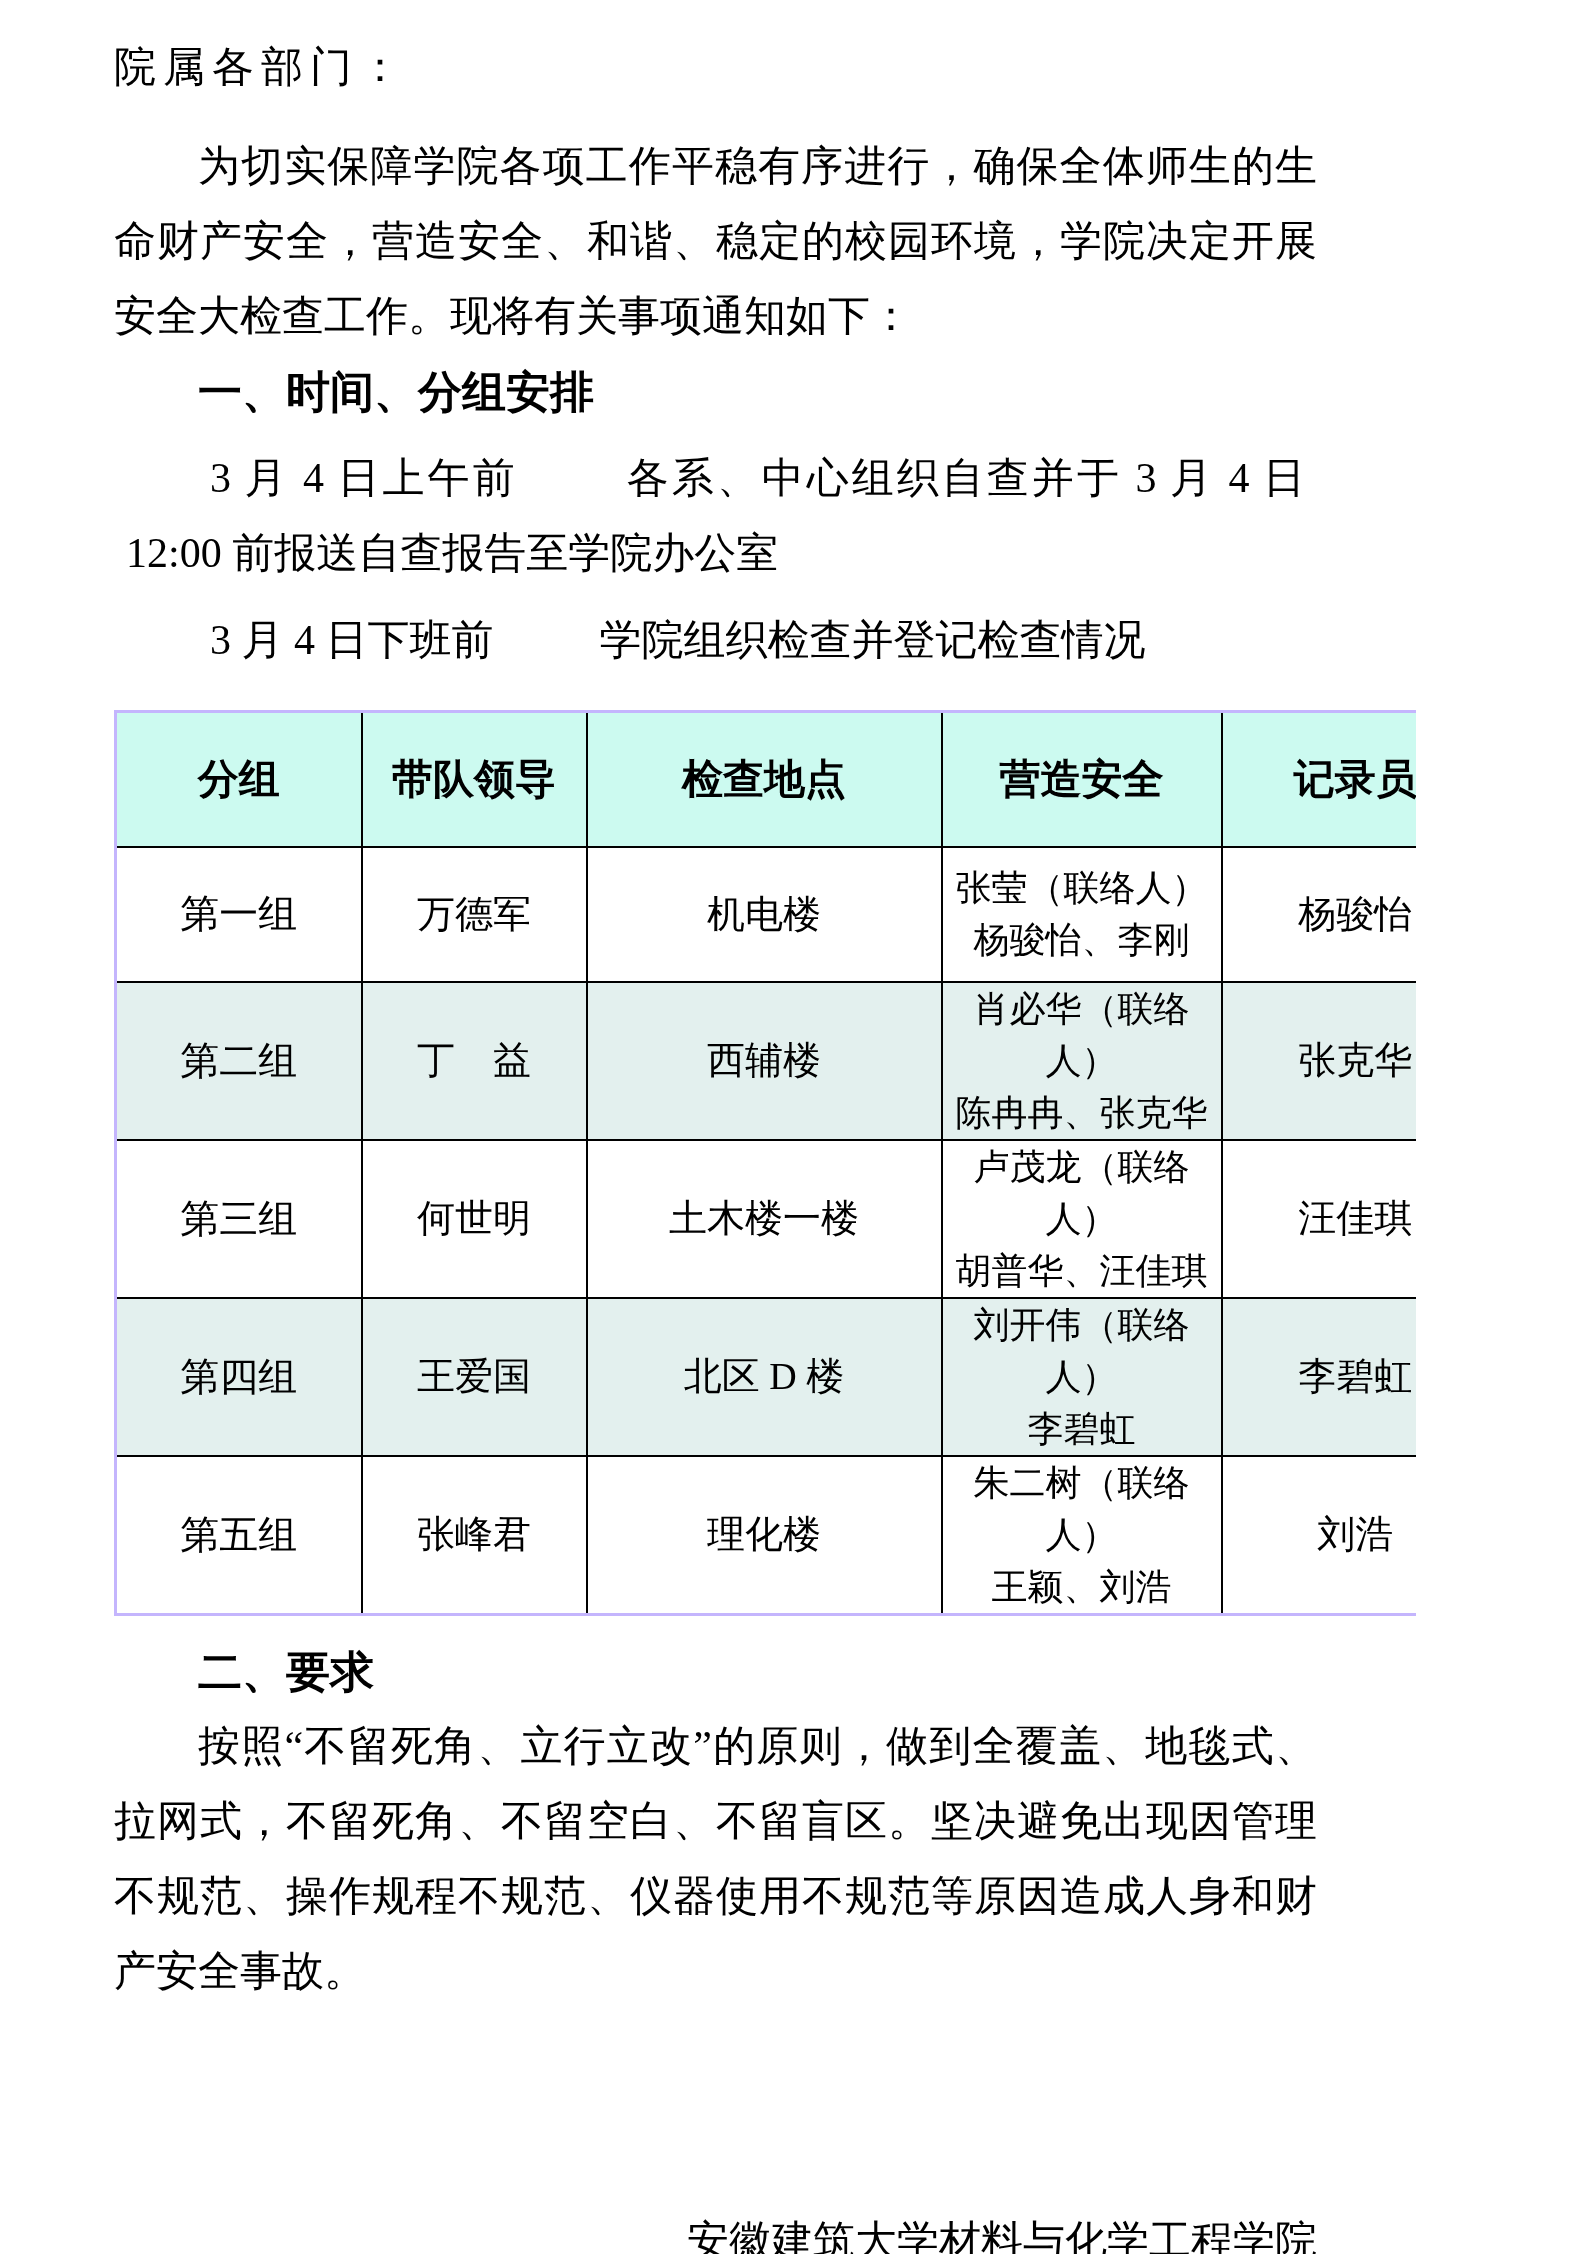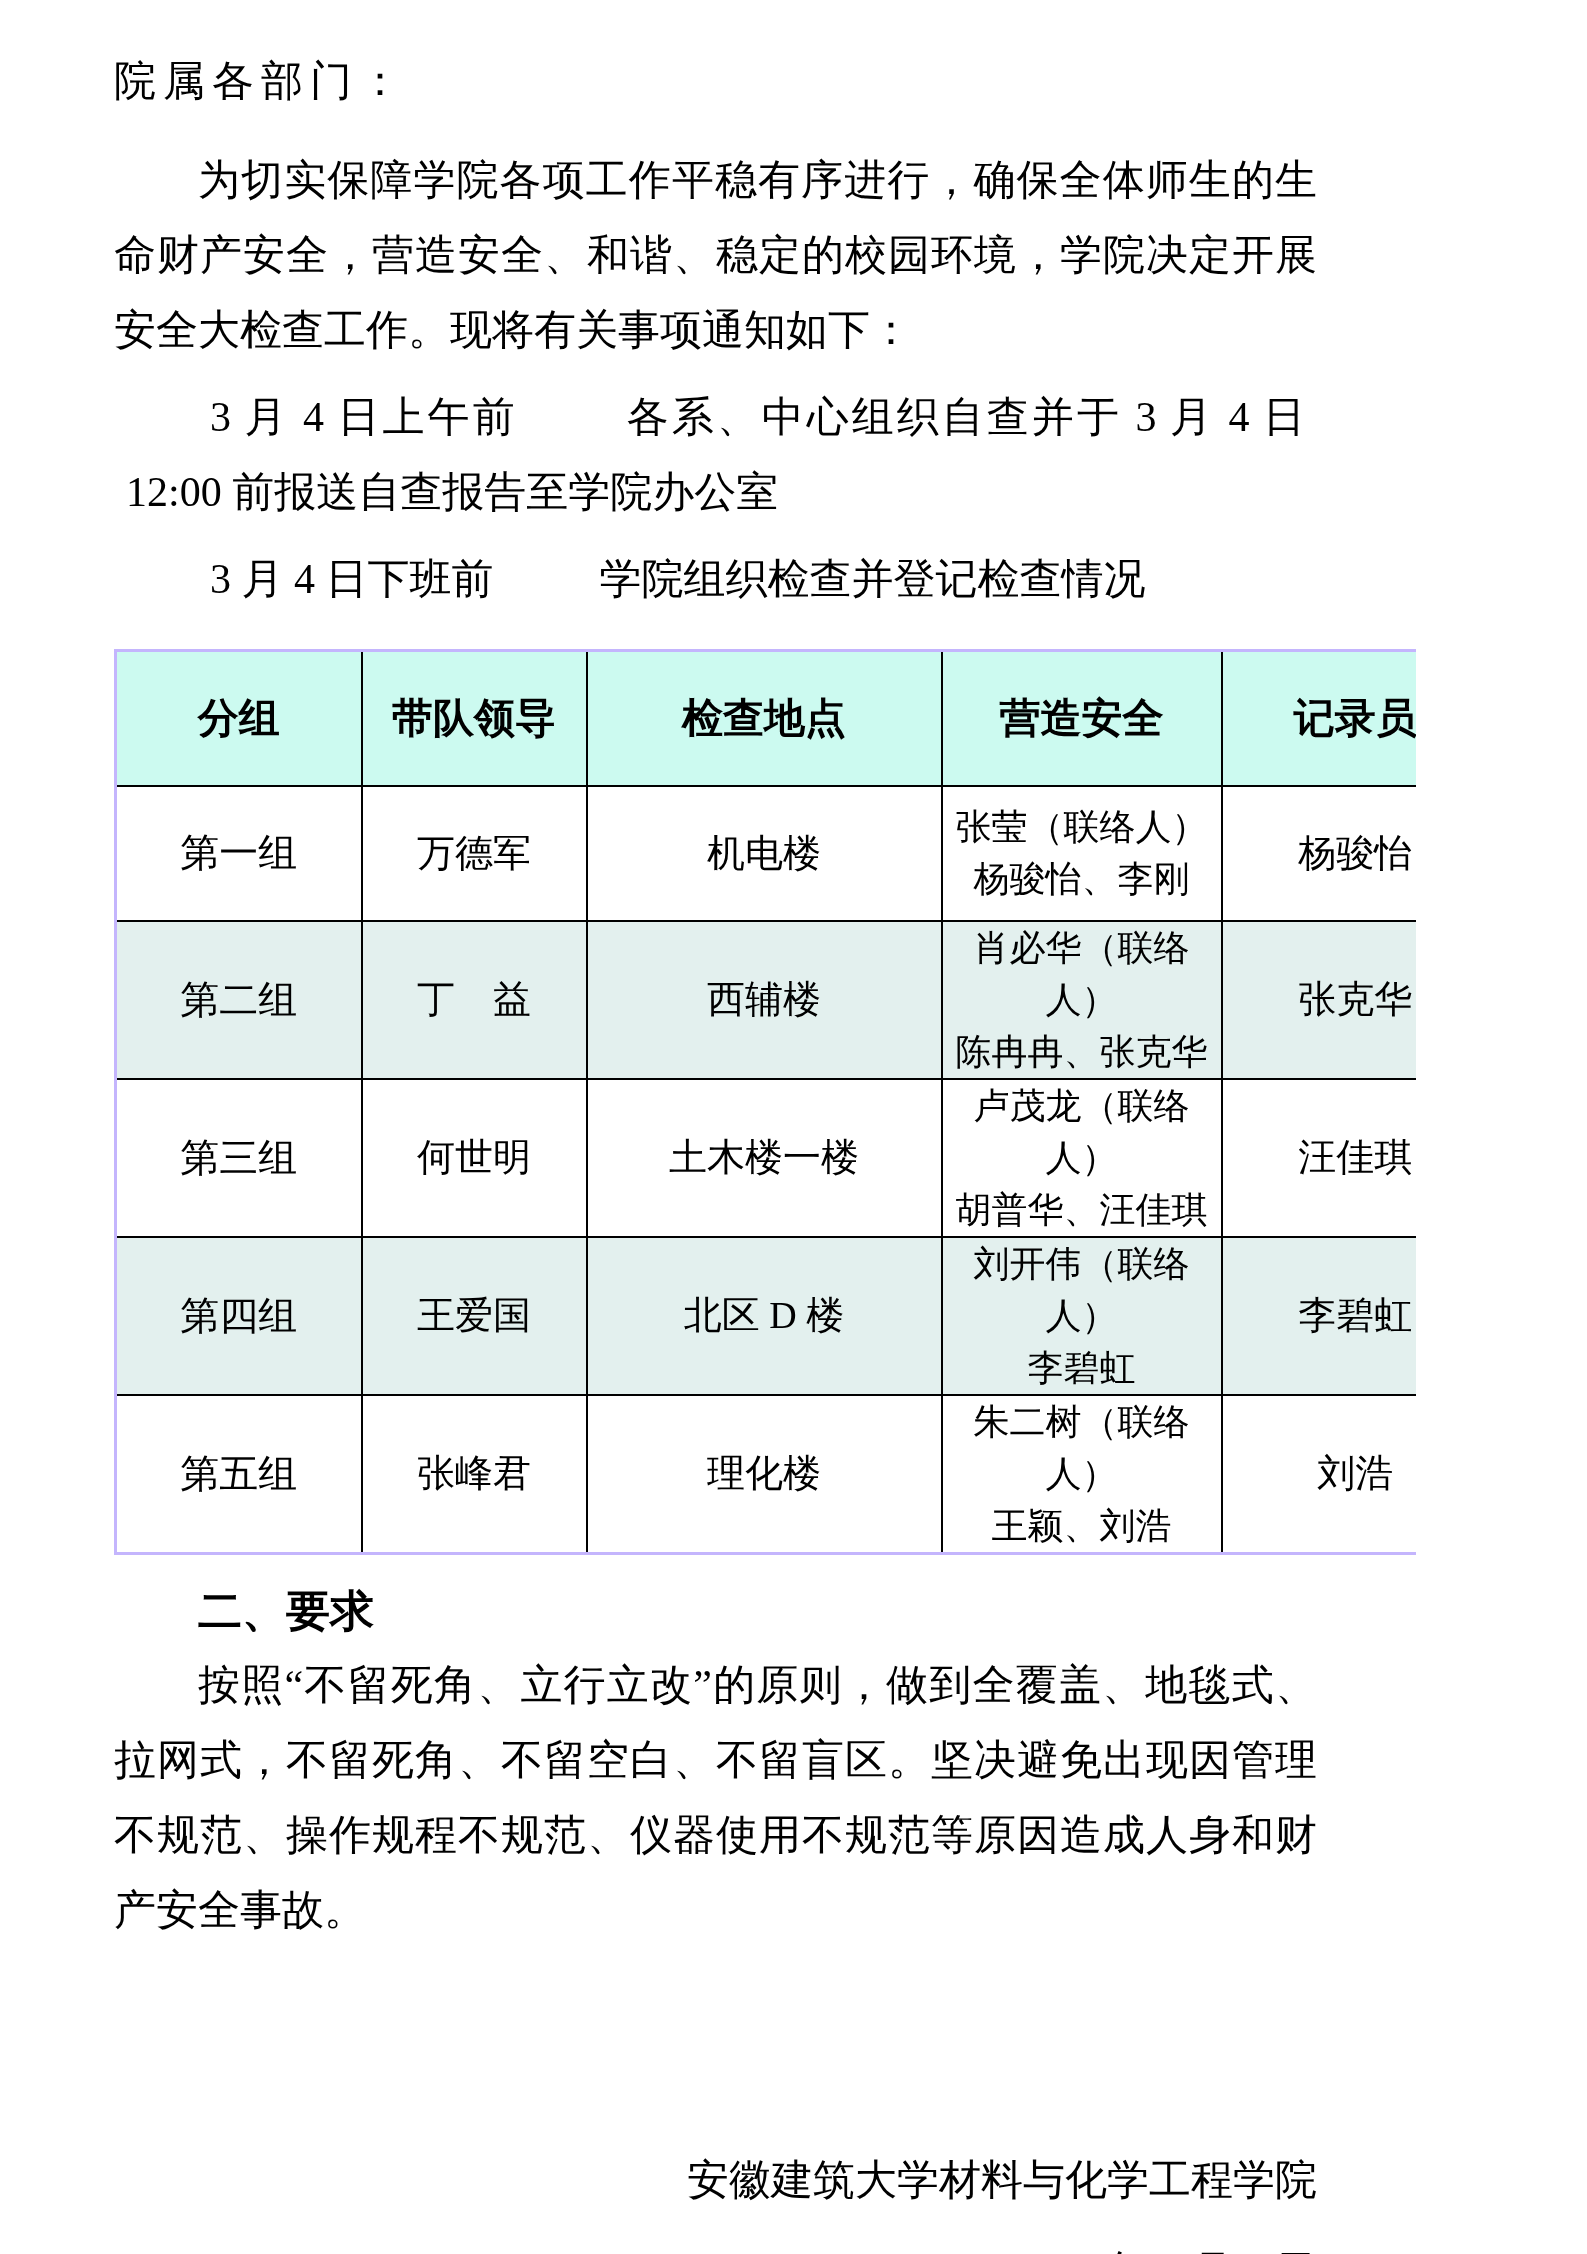--- a/index.html
+++ b/index.html
@@ -1,20 +1,20 @@
 <!DOCTYPE html>
 <html lang="zh"><head>
 <meta charset="utf-8">
 <style>
   html,body{margin:0;padding:0;background:#ffffff;}
   .page{
     position:relative;
     width:1416px;height:2254px;
     box-sizing:border-box;
-    padding:44px 99px 0 114px;
+    padding:30px 99px 0 114px;
     background:#ffffff;
     font-family:"Liberation Serif","DejaVu Serif",serif;
     font-size:42px;
     color:#000000;
     overflow:hidden;
   }
   .salutation{
     margin:0;
     line-height:75px;
     letter-spacing:7px;
@@ -80,20 +80,21 @@
 </style>
 </head>
 <body>
 
 <div class="page">
 
   <p class="salutation">院属各部门：</p>
 
   <p class="para intro">为切实保障学院各项工作平稳有序进行，确保全体师生的生命财产安全，营造安全、和谐、稳定的校园环境，学院决定开展安全大检查工作。现将有关事项通知如下：</p>
 
+  <p class="sec-heading">一、时间、分组安排</p>
 
   <p class="sched"><span>3 月 4 日上午前</span><span class="gap"></span><span>各系、中心组织自查并于 3 月 4 日 12:00 前报送自查报告至学院办公室</span></p>
 
   <p class="sched"><span>3 月 4 日下班前</span><span class="gap"></span><span>学院组织检查并登记检查情况</span></p>
 
   <table class="groups">
     <colgroup>
         <col class="c1">
         <col class="c2">
         <col class="c3">

